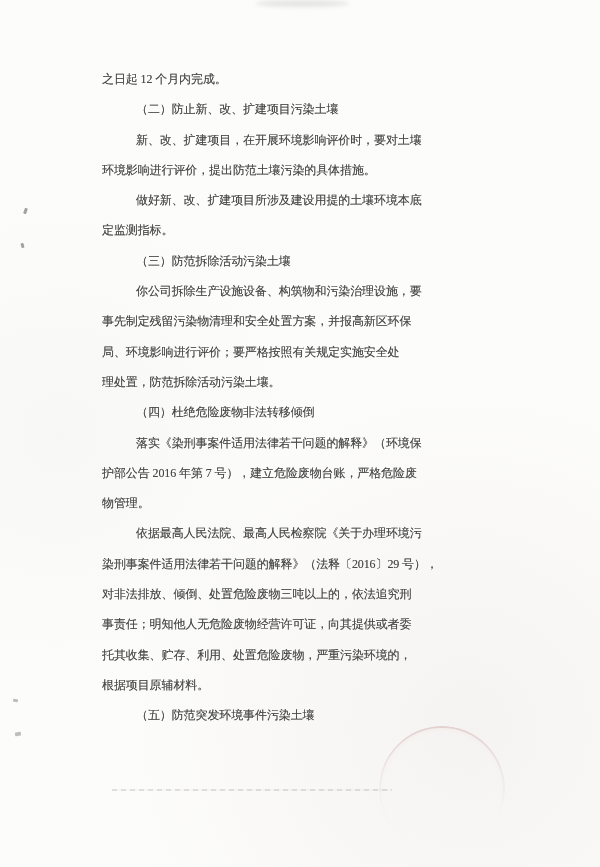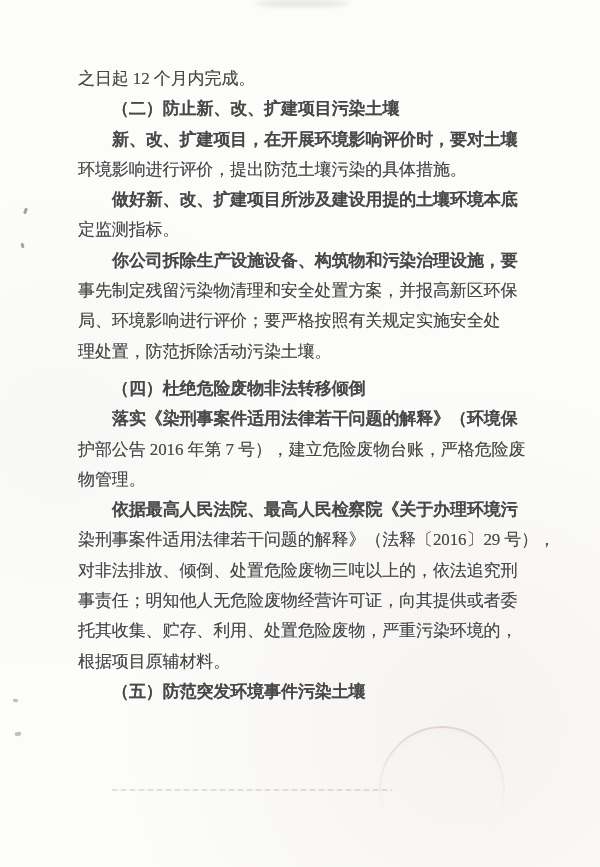--- a/index.html
+++ b/index.html
@@ -15,35 +15,35 @@
     width: 600px;
     height: 867px;
     background:
       radial-gradient(circle at 78% 84%, rgba(225,218,214,0.25), rgba(225,218,214,0) 40%),
       radial-gradient(circle at 10% 50%, rgba(230,230,228,0.2), rgba(230,230,228,0) 35%),
       #fcfcfb;
     font-family: "Liberation Serif", "DejaVu Serif", serif;
   }
   .doc-body {
     position: absolute;
-    left: 78px;
+    left: 102px;
     top: 64px;
     width: 444px;
     color: #484848;
-    font-size: 17px;
+    font-size: 12px;
     line-height: 30.3px;
     letter-spacing: -0.1px;
     text-shadow: 0 0 0.6px rgba(72,72,72,0.55);
   }
   .line {
     white-space: nowrap;
     height: 30.3px;
   }
-  .ind { padding-left: 34px; font-weight: bold; }
-  .gap { margin-top: 7px; }
+  .ind { padding-left: 34px; }
+  .gap { }
   .seal {
     position: absolute;
     left: 379px;
     top: 726px;
     width: 122px;
     height: 122px;
     border-radius: 50%;
     border: 2px solid rgba(198,158,155,0.45);
     box-shadow: inset 0 0 6px rgba(220,180,175,0.18);
     -webkit-mask-image: linear-gradient(to bottom, rgba(0,0,0,0.9) 0%, rgba(0,0,0,0.35) 35%, rgba(0,0,0,0.05) 65%, rgba(0,0,0,0) 100%);
@@ -92,20 +92,21 @@
 
   <div class="seal"></div>
 
   <div class="doc-body">
     <div class="line">之日起 12 个月内完成。</div>
     <div class="line ind">（二）防止新、改、扩建项目污染土壤</div>
     <div class="line ind">新、改、扩建项目，在开展环境影响评价时，要对土壤</div>
     <div class="line">环境影响进行评价，提出防范土壤污染的具体措施。</div>
     <div class="line ind">做好新、改、扩建项目所涉及建设用提的土壤环境本底</div>
     <div class="line">定监测指标。</div>
+    <div class="line ind">（三）防范拆除活动污染土壤</div>
     <div class="line ind">你公司拆除生产设施设备、构筑物和污染治理设施，要</div>
     <div class="line">事先制定残留污染物清理和安全处置方案，并报高新区环保</div>
     <div class="line">局、环境影响进行评价；要严格按照有关规定实施安全处</div>
     <div class="line">理处置，防范拆除活动污染土壤。</div>
     <div class="line ind gap">（四）杜绝危险废物非法转移倾倒</div>
     <div class="line ind">落实《染刑事案件适用法律若干问题的解释》（环境保</div>
     <div class="line">护部公告 2016 年第 7 号），建立危险废物台账，严格危险废</div>
     <div class="line">物管理。</div>
     <div class="line ind">依据最高人民法院、最高人民检察院《关于办理环境污</div>
     <div class="line">染刑事案件适用法律若干问题的解释》（法释〔2016〕29 号），</div>

